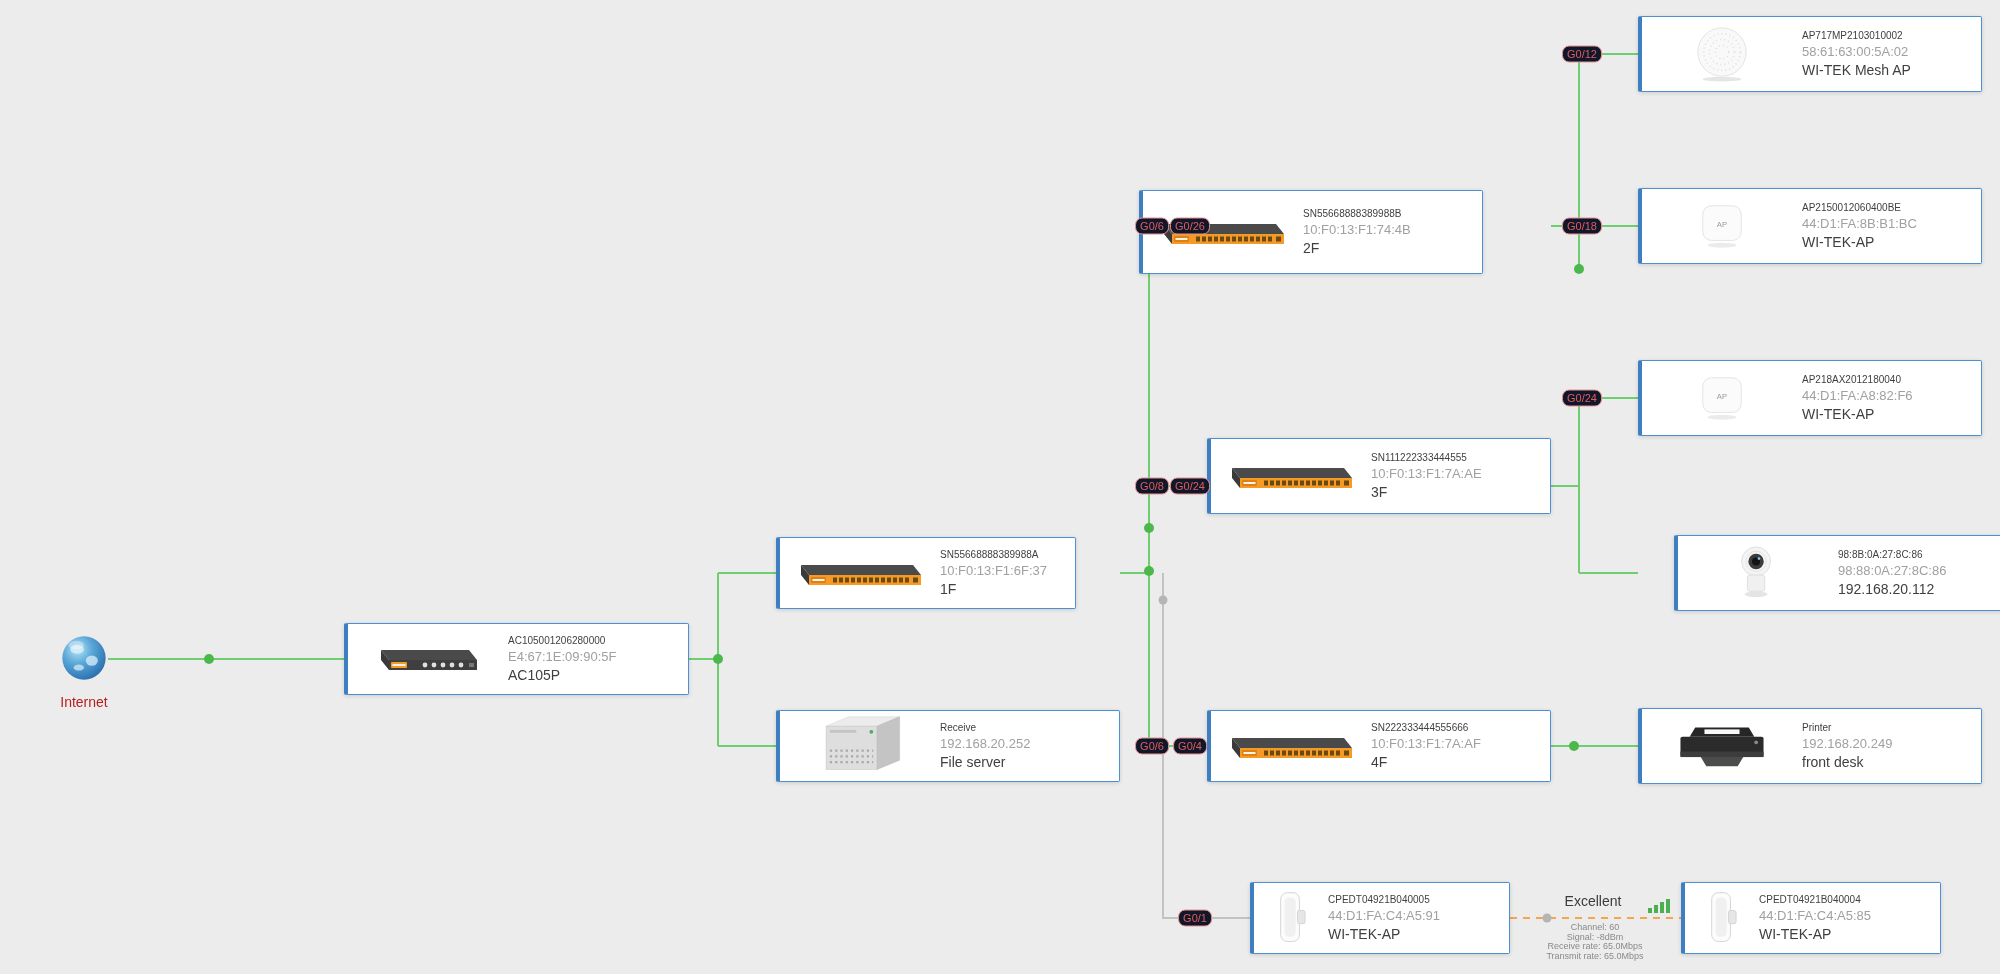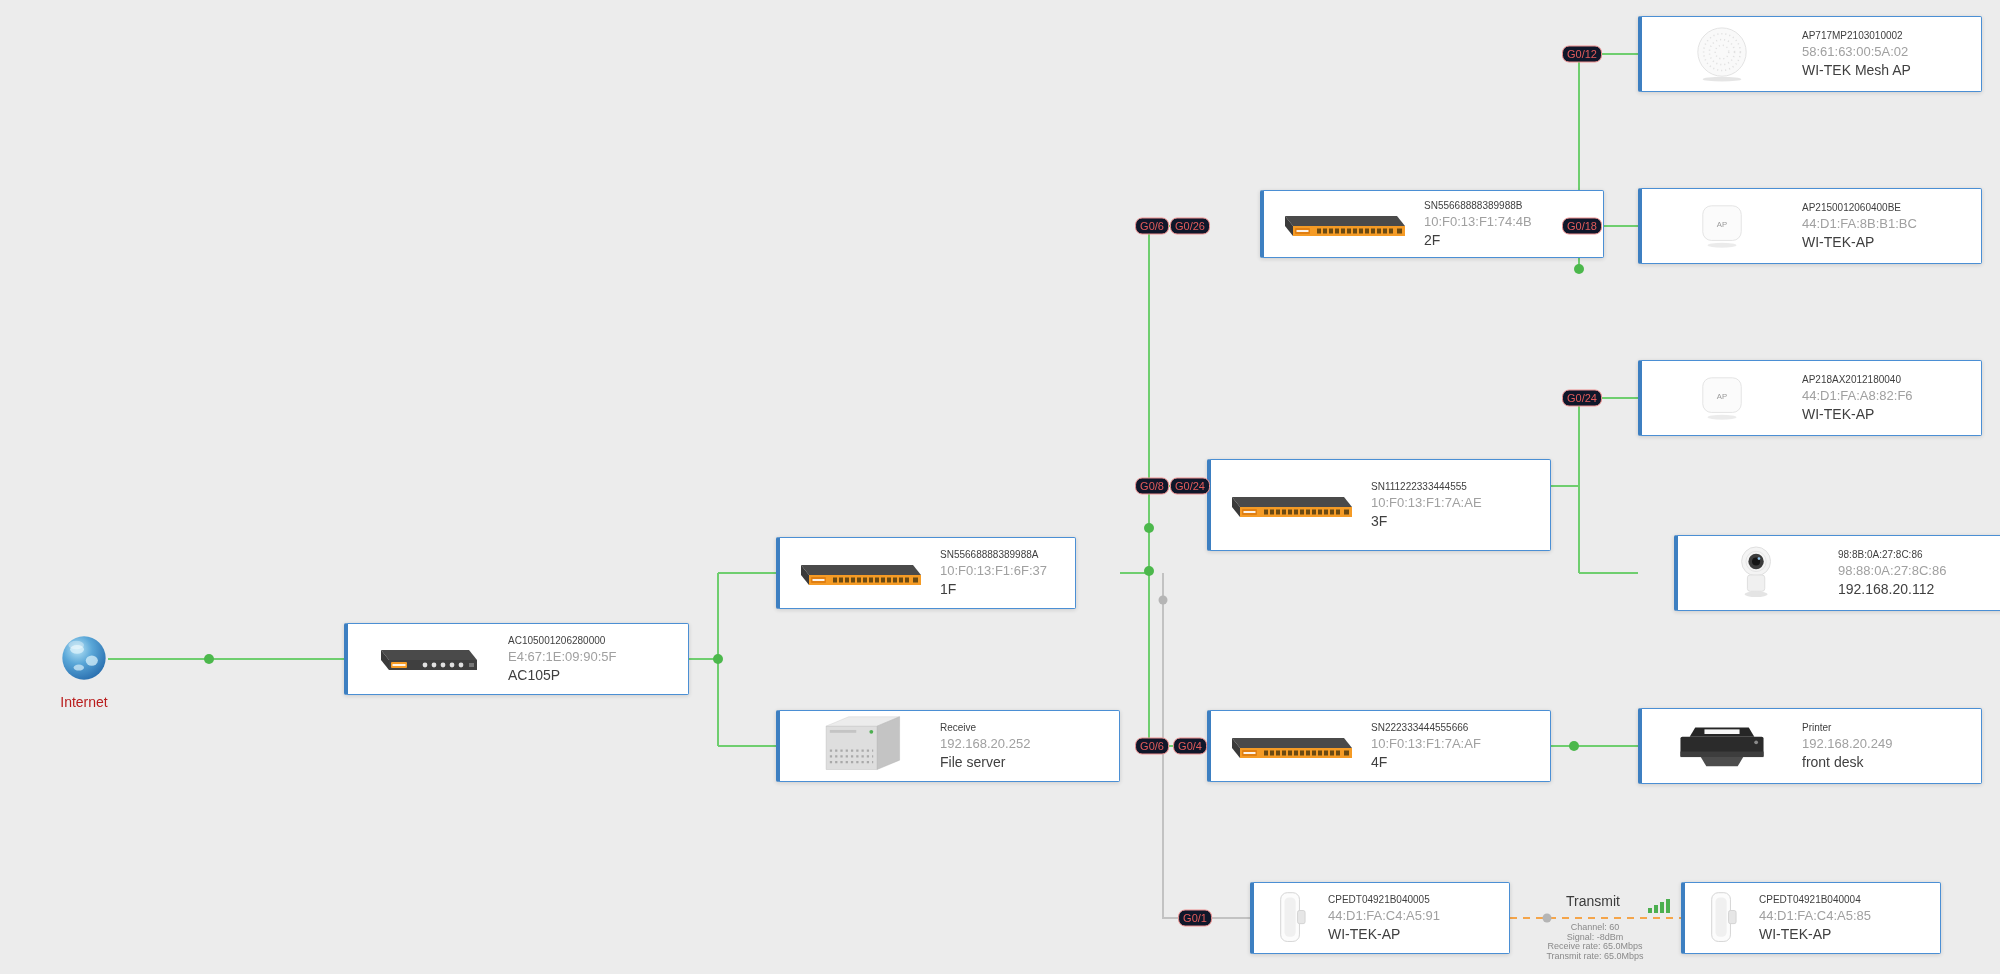--- a/index.html
+++ b/index.html
@@ -192,34 +192,34 @@
           <use href="#sym-server"></use>
         </svg>
     </div>
     <div class="txt">
       <div class="t1">Receive</div>
       <div class="t2">192.168.20.252</div>
       <div class="t3">File server</div>
     </div>
   </div>
 
-  <div class="card" style="left:1260px;top:190px;width:344px;height:68px">
+  <div class="card" style="left:1139px;top:190px;width:344px;height:84px">
     <div class="img">
       <svg width="130" height="36" viewBox="0 0 130 36">
           <use href="#sym-switch"></use>
         </svg>
     </div>
     <div class="txt">
       <div class="t1">SN55668888389988B</div>
       <div class="t2">10:F0:13:F1:74:4B</div>
       <div class="t3">2F</div>
     </div>
   </div>
 
-  <div class="card" style="left:1207px;top:459px;width:344px;height:92px">
+  <div class="card" style="left:1207px;top:438px;width:344px;height:76px">
     <div class="img">
       <svg width="130" height="36" viewBox="0 0 130 36">
           <use href="#sym-switch"></use>
         </svg>
     </div>
     <div class="txt">
       <div class="t1">SN111222333444555</div>
       <div class="t2">10:F0:13:F1:7A:AE</div>
       <div class="t3">3F</div>
     </div>
@@ -337,21 +337,21 @@
   <div class="port" style="left:1152px;top:226px">G0/6</div>
   <div class="port" style="left:1190px;top:226px">G0/26</div>
   <div class="port" style="left:1582px;top:226px">G0/18</div>
   <div class="port" style="left:1582px;top:398px">G0/24</div>
   <div class="port" style="left:1152px;top:486px">G0/8</div>
   <div class="port" style="left:1190px;top:486px">G0/24</div>
   <div class="port" style="left:1152px;top:746px">G0/6</div>
   <div class="port" style="left:1190px;top:746px">G0/4</div>
   <div class="port" style="left:1195px;top:918px">G0/1</div>
 
-  <div class="wl-quality">Transmit</div>
+  <div class="wl-quality">Excellent</div>
   <svg class="wl-bars" width="22" height="16" viewBox="0 0 22 16">
       <use href="#sym-bars"></use>
     </svg>
   <div class="wl-details">
     <div>Channel: 60</div>
     <div>Signal: -8dBm</div>
     <div>Receive rate: 65.0Mbps</div>
     <div>Transmit rate: 65.0Mbps</div>
   </div>
 

